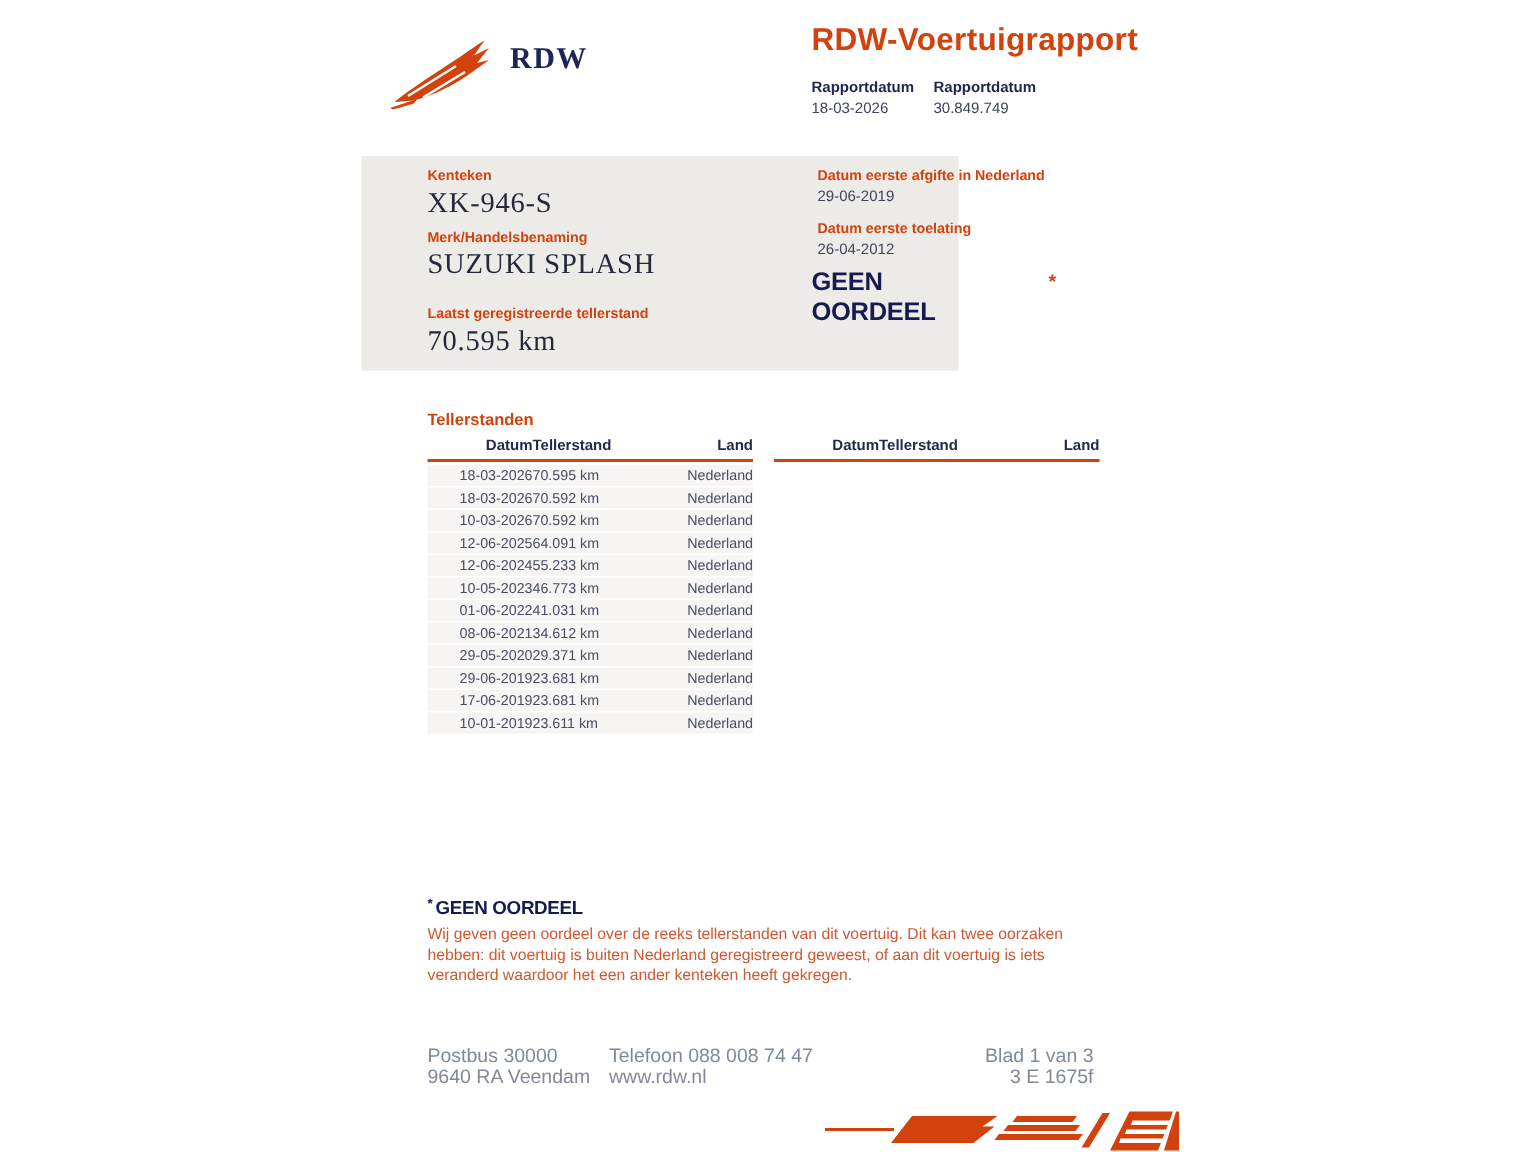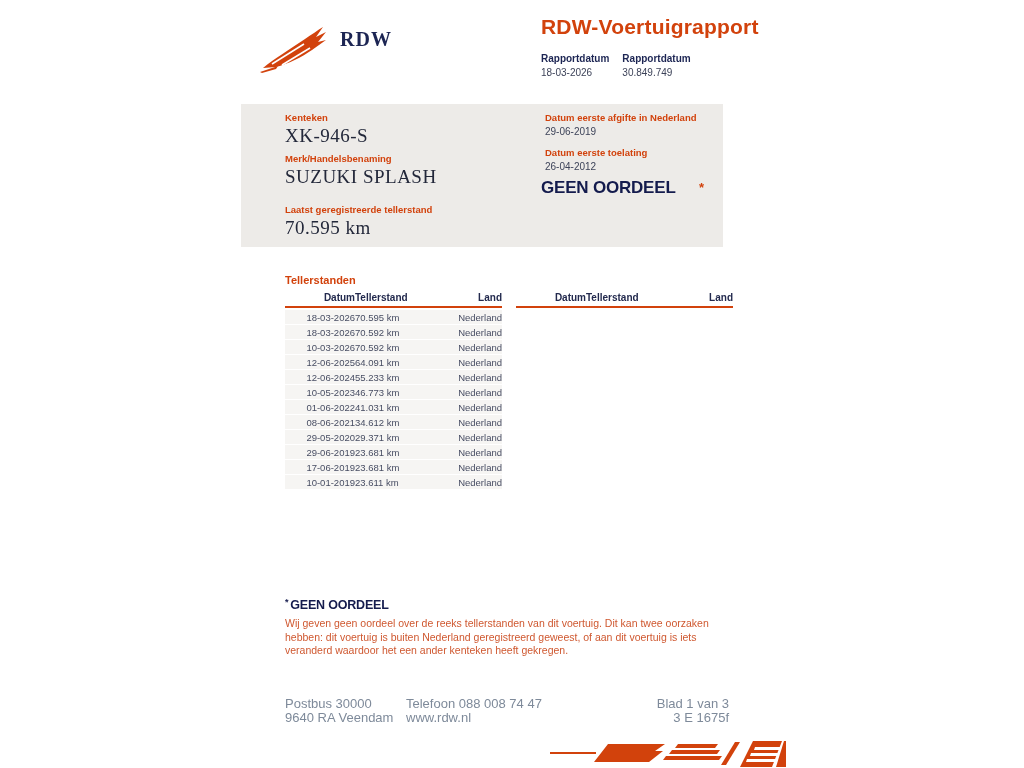--- a/index.html
+++ b/index.html
@@ -21,21 +21,21 @@
   .logo svg{width:74px;height:50px;display:block;}
   .logo-text{font-family:"Liberation Serif",serif;font-size:20px;font-weight:600;color:var(--navy);letter-spacing:1px;margin-left:6px;line-height:30px;}
   .report-head{position:absolute;left:541px;top:15px;width:260px;}
   .report-title{font-size:21px;font-weight:700;color:var(--accent);letter-spacing:0.2px;}
   .report-meta{display:flex;margin-top:14px;}
   .meta-col{margin-right:13px;min-width:54px;}
   .meta-label{display:block;font-size:10px;font-weight:700;color:var(--navy);}
   .meta-value{display:block;font-size:10px;color:var(--textdark);margin-top:3px;}
 
   
-  .card{position:absolute;left:241px;top:104px;width:482px;height:143px;background:var(--cardbg);}
+  .card{position:absolute;left:241px;top:104px;width:398px;height:143px;background:var(--cardbg);}
   .card .lbl{display:block;font-size:9.5px;font-weight:700;color:var(--accent);}
   .card .serif-val{display:block;font-family:Liberation Serif, serif;font-size:19px;color:#23283a;letter-spacing:0.5px;margin-top:2px;}
   .card .date-val{display:block;font-size:10px;color:var(--textdark);margin-top:3px;}
   .card-left{position:absolute;left:44px;top:8px;}
   .card-left .field{margin-bottom:6px;}
   .card-right{position:absolute;left:304px;top:8px;width:168px;}
   .card-right .field{margin-bottom:10px;}
   .oordeel{position:absolute;left:300px;top:74px;font-size:17px;font-weight:700;color:#141b4d;letter-spacing:-0.2px;}
   .oordeel-mark{position:absolute;left:458px;top:76px;font-size:13px;font-weight:700;color:var(--accent);}
   .teller-field{position:absolute;left:44px;top:100px;}

